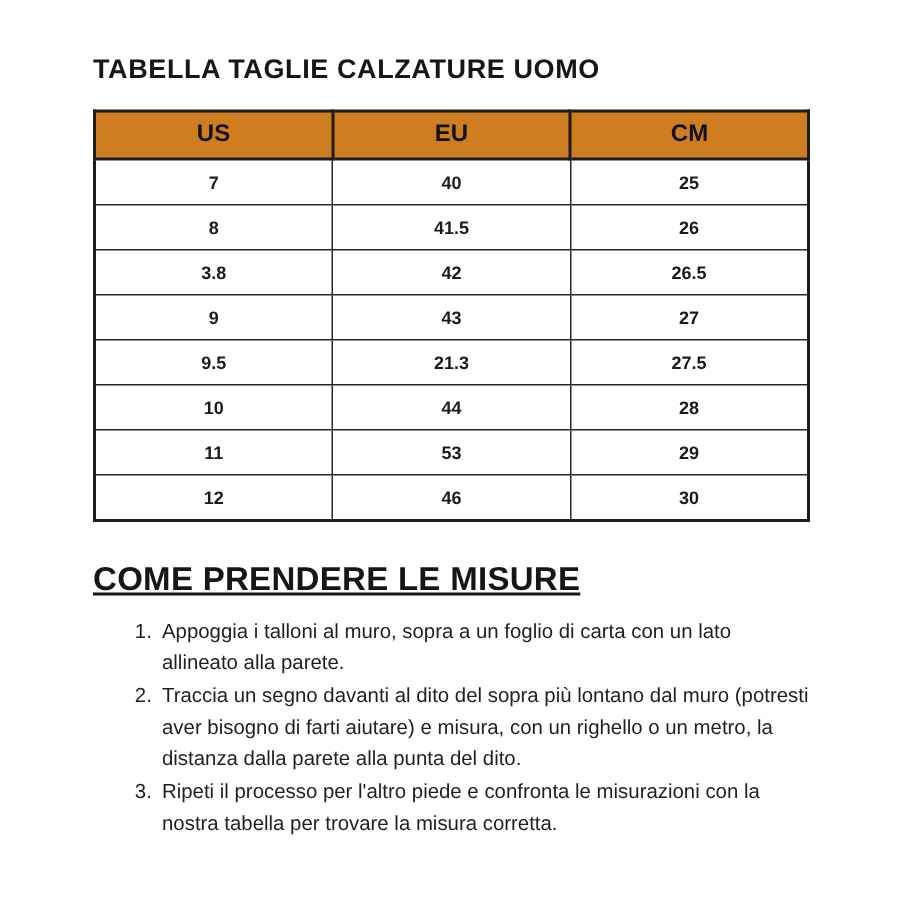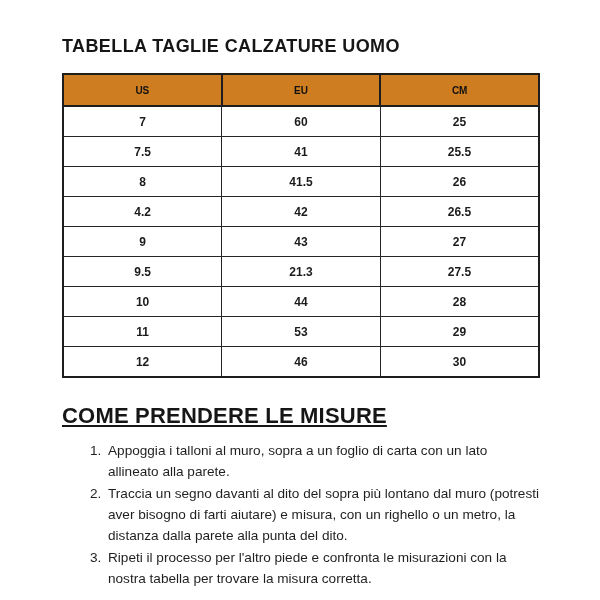--- a/index.html
+++ b/index.html
@@ -31,21 +31,21 @@
   table.size-table {
     width: 478px;
     border-collapse: collapse;
     border: 2px solid #1d1d1d;
     table-layout: fixed;
   }
   table.size-table th {
     background: var(--accent, #ce7d20);
     border: 2px solid #1d1d1d;
     height: 28px;
-    font-size: 10px;
+    font-size: 16px;
     font-weight: 700;
     color: #111111;
   }
   table.size-table td {
     border: 1px solid #262626;
     height: 27px;
     font-size: 12px;
     font-weight: 700;
     color: #1b1b1b;
     text-align: center;
@@ -83,35 +83,30 @@
     <thead>
       <tr id="size-table-head-row">
           <th>US</th>
           <th>EU</th>
           <th>CM</th>
         </tr>
     </thead>
     <tbody id="size-table-body">
         <tr>
           <td>7</td>
-          <td>60</td>
+          <td>40</td>
           <td>25</td>
-        </tr>
-        <tr>
-          <td>7.5</td>
-          <td>41</td>
-          <td>25.5</td>
         </tr>
         <tr>
           <td>8</td>
           <td>41.5</td>
           <td>26</td>
         </tr>
         <tr>
-          <td>4.2</td>
+          <td>3.8</td>
           <td>42</td>
           <td>26.5</td>
         </tr>
         <tr>
           <td>9</td>
           <td>43</td>
           <td>27</td>
         </tr>
         <tr>
           <td>9.5</td>

